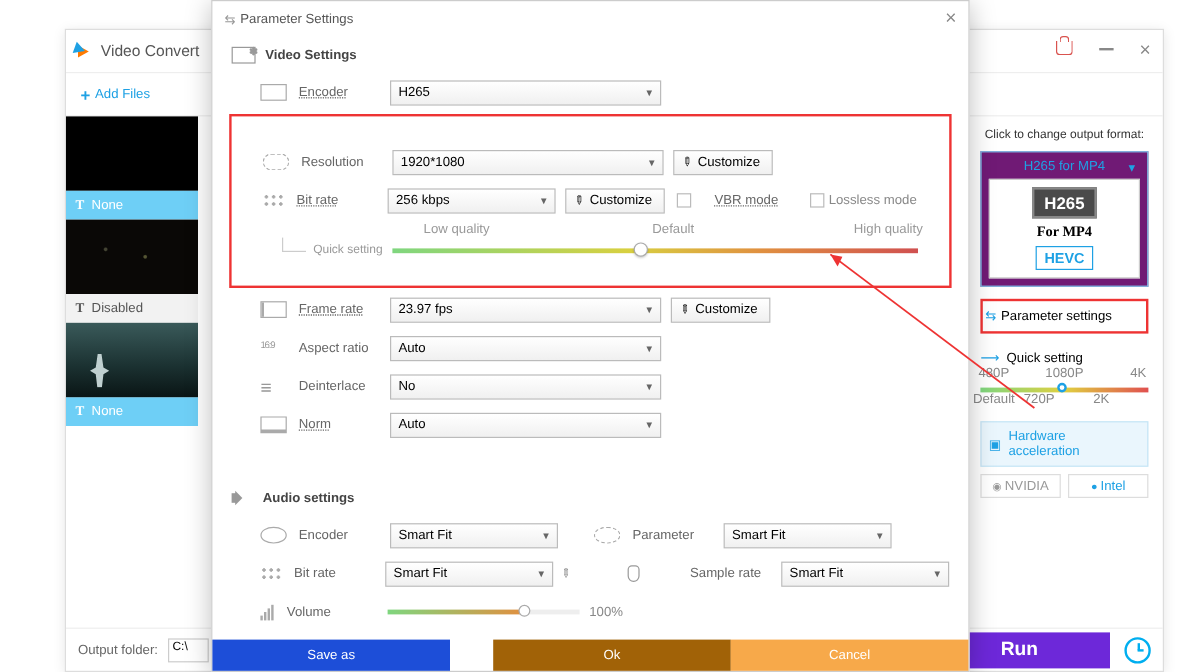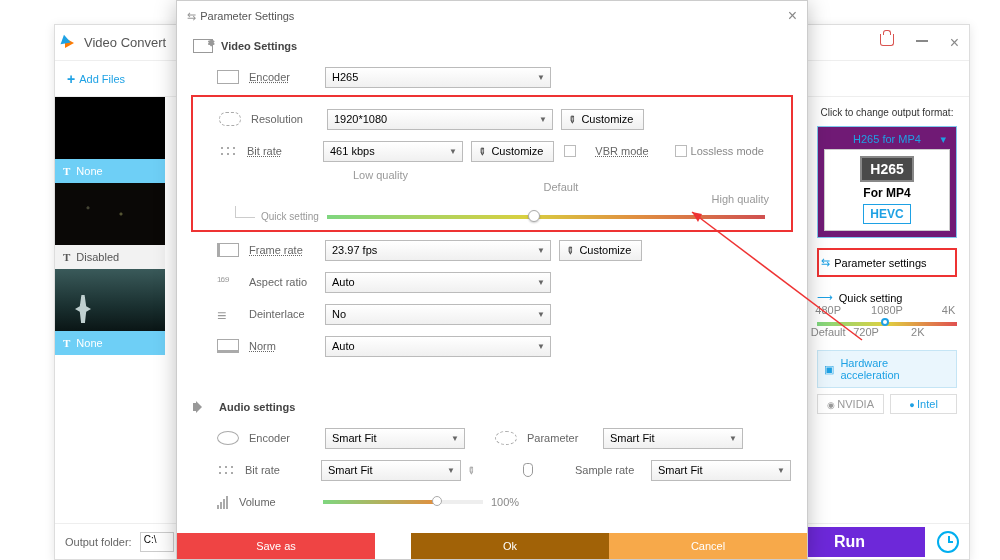--- a/index.html
+++ b/index.html
@@ -32,21 +32,21 @@
 .clock{width:22px;height:22px;border:2px solid #00aeef;border-radius:50%;position:relative;margin-left:12px;}
 .clock::before{content:'';position:absolute;left:50%;top:20%;width:2px;height:6px;background:#00aeef;}
 .clock::after{content:'';position:absolute;left:50%;top:48%;width:5px;height:2px;background:#00aeef;}
 .right-panel{position:absolute;right:0;top:72px;width:164px;padding:10px 12px;}
 .rp-title{text-align:center;color:#333;font-size:10px;margin-bottom:8px;}
 .format-box{border:1px solid #7fc8ee;background:#701a75;padding:6px;}
 .format-head{color:#1ea1e4;text-align:center;font-size:11px;position:relative;padding-bottom:4px;}
 .format-head::after{content:'▾';position:absolute;right:4px;color:#1ea1e4;}
 .format-graphic{background:#fff;border:1px solid #ccc;padding:6px;text-align:center;}
 .h265{background:#4a4a4a;color:#fff;display:inline-block;padding:3px 8px;font-size:14px;font-weight:bold;border:2px solid #888;}
-.formp4{font-weight:bold;font-size:12px;margin:4px 0;}
+.formp4{font-weight:bold;font-size:12px;margin:4px 0;font-family:Liberation Serif, serif;}
 .hevc{color:#1ea1e4;border:1.5px solid #1ea1e4;display:inline-block;padding:2px 6px;font-weight:bold;font-size:12px;}
 .param-btn{border:2px solid #e33;padding:6px 2px;margin-top:10px;display:flex;align-items:center;gap:6px;}
 .slider-ic{color:#1ea1e4;letter-spacing:-2px;}
 .qs-row{margin-top:14px;display:flex;align-items:center;gap:6px;}
 .qs-arrow{color:#1ea1e4;}
 .mini-slider{margin-top:8px;height:4px;background:linear-gradient(90deg,#7fd67f 0%,#e0d040 50%,#e05050 100%);position:relative;}
 .mini-slider .knob{width:8px;height:8px;background:#fff;border:2px solid #1ea1e4;border-radius:50%;position:absolute;top:-4px;left:46%;}
 .mini-ticks{position:relative;height:10px;}
 .mini-ticks span{position:absolute;font-size:11px;color:#888;transform:translateX(-50%);}
 .hw-btn{margin-top:14px;background:#eaf6fd;border:1px solid #c5e5f5;padding:6px;display:flex;align-items:center;gap:6px;color:#1ea1e4;}
@@ -73,35 +73,35 @@
 .row-label{width:76px;color:#666;}
 .row-label.u{text-decoration:underline dotted;}
 .sel{border:1px solid #bbb;background:linear-gradient(#fff,#f0f0f0);height:21px;padding:0 6px;display:flex;align-items:center;position:relative;min-width:140px;}
 .sel::after{content:'▼';position:absolute;right:5px;font-size:8px;color:#666;}
 .sel.wide{width:226px;}
 .sel.med{width:140px;}
 .sel.sm{width:110px;}
 .cust-btn{border:1px solid #bbb;background:linear-gradient(#fff,#f0f0f0);height:21px;padding:0 10px 0 6px;display:flex;align-items:center;margin-left:8px;gap:5px;}
 .pen{transform:rotate(45deg);font-size:10px;}
 .chk{width:12px;height:12px;border:1px solid #bbb;margin:0 4px 0 10px;}
-.redbox{border:2px solid #e33;margin:2px 14px;padding:4px 2px;}
+.redbox{border:2px solid #e33;margin:2px 14px;padding:20px 2px;}
 .qline{display:flex;align-items:center;margin:6px 16px 4px 60px;}
 .qline .lab{color:#999;font-size:10px;}
 .qslider{flex:1;height:4px;background:linear-gradient(90deg,#7fd67f 0%,#d8d040 45%,#e09040 70%,#d05050 100%);margin:0 8px;position:relative;}
 .qslider .knob{width:12px;height:12px;background:#fff;border:1px solid #aaa;border-radius:50%;position:absolute;top:-5px;left:46%;box-shadow:0 1px 2px rgba(0,0,0,0.2);}
-.qlabels{display:flex;margin:0 20px 0 158px;color:#999;font-size:10px;flex-direction:column;}
+.qlabels{display:flex;margin:0 20px 0 158px;color:#999;font-size:10px;}
 .qlabels span{flex:1;}
 .qlabels span:nth-child(2){text-align:center;}
 .qlabels span:nth-child(3){text-align:right;}
 .spacer{height:28px;}
 .vol-slider{width:160px;height:4px;background:linear-gradient(90deg,#7fd67f,#e09040 70%,#eee 70%);margin:0 8px;position:relative;}
 .vol-slider .knob{width:10px;height:10px;background:#fff;border:1px solid #aaa;border-radius:50%;position:absolute;top:-4px;left:68%;}
 .dlg-btns{position:absolute;left:0;right:0;bottom:0;height:26px;display:flex;}
 .dlg-btns button{flex:1;border:none;color:#fff;font-size:11px;}
-.b-save{background:#ef4444;}
+.b-save{background:#1d4ed8;}
 .b-ok{background:#a16207;margin-left:36px;}
 .b-cancel{background:#f7a94a;}
 .ar-line{stroke:#e33;stroke-width:1.5;fill:none;}
 .ar-head{fill:#e33;}
 svg.annot{position:absolute;left:0;top:0;pointer-events:none;}
 .spk-ic{width:18px;height:14px;position:relative;}
 .spk-ic::before{content:'';position:absolute;left:0;top:3px;width:4px;height:8px;background:#999;}
 .spk-ic::after{content:'';position:absolute;left:3px;top:1px;width:0;height:0;border-left:6px solid #999;border-top:6px solid transparent;border-bottom:6px solid transparent;}
 .mic-ic{width:10px;height:14px;border:1.5px solid #999;border-radius:5px 5px 7px 7px;position:relative;margin:0 auto;}
 .bars-ic{display:inline-flex;align-items:flex-end;gap:1px;}
@@ -223,21 +223,21 @@
         </div>
       <div class="cust-btn">
           <span class="pen">✎</span>
           <span>Customize</span>
         </div>
     </div>
     <div class="row" style="margin-left:24px;">
       <span class="row-ic dots"></span>
       <span class="row-label u">Bit rate</span>
       <div class="sel med">
-          <span>461 kbps</span>
+          <span>256 kbps</span>
         </div>
       <div class="cust-btn">
           <span class="pen">✎</span>
           <span>Customize</span>
         </div>
       <span class="chk"></span>
       <span class="row-label u" style="width:auto;margin-left:15px;">VBR mode</span>
       <span class="chk" style="margin-left:26px;"></span>
       <span style="color:#888;">Lossless mode</span>
     </div>

